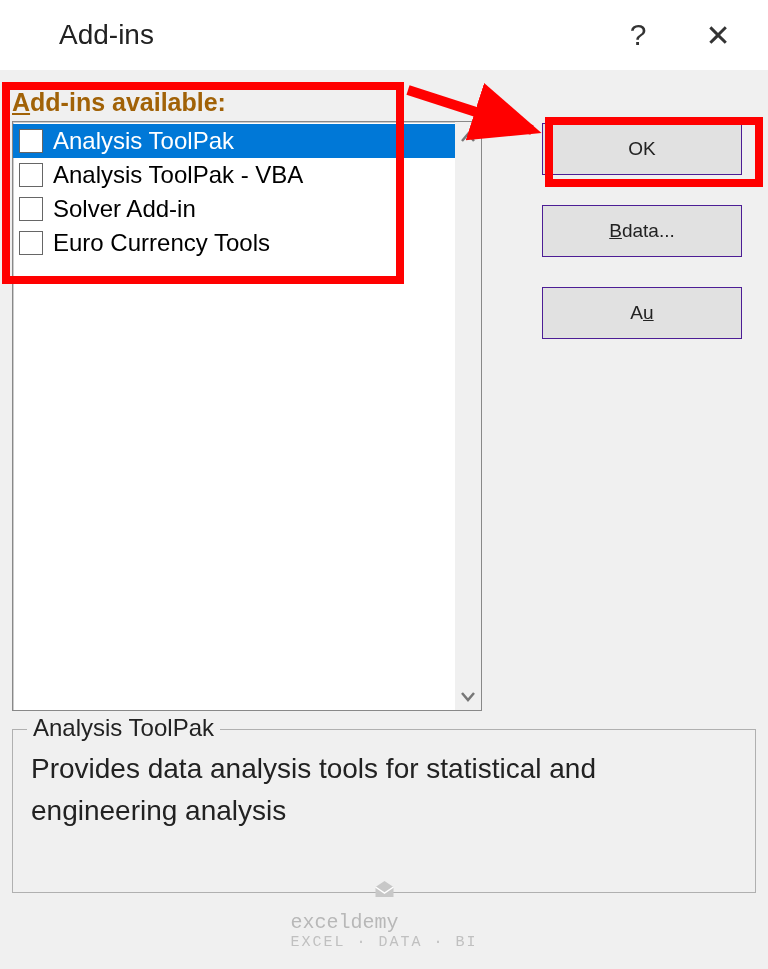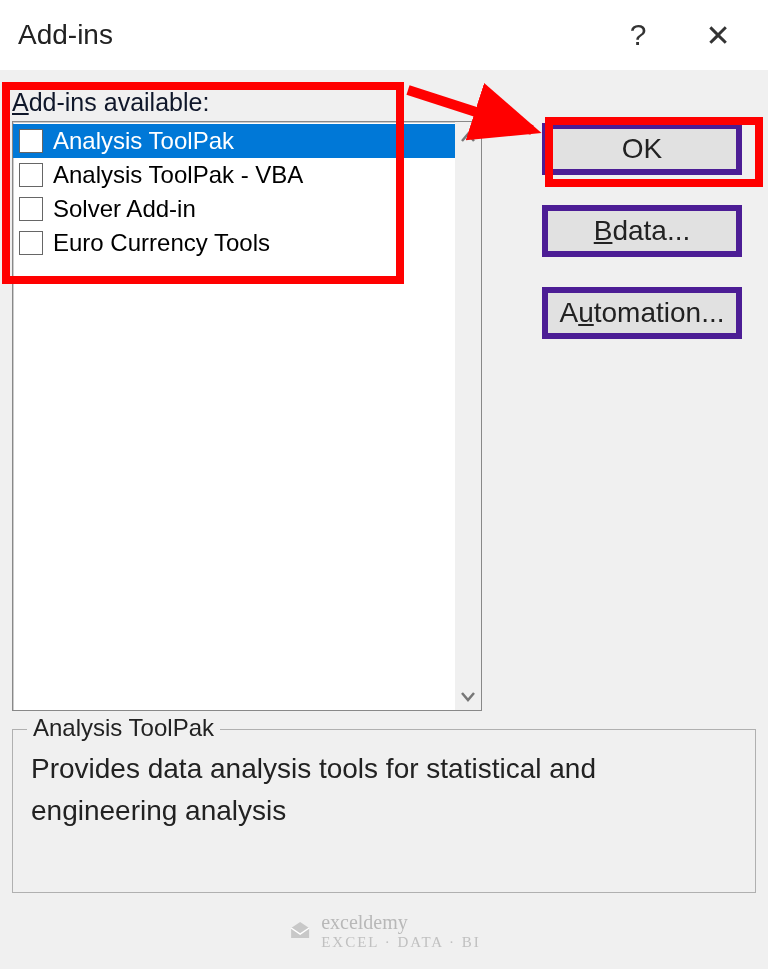--- a/index.html
+++ b/index.html
@@ -16,38 +16,40 @@
     display: flex;
     align-items: center;
     height: 70px;
     padding: 0 10px 0 18px;
     background: #fff;
   }
   .title {
     font-size: 28px;
     color: #222;
     flex: 1;
+    margin-left: 41px;
   }
   .titlebar-btn {
     width: 80px;
     height: 100%;
     display: flex;
     align-items: center;
     justify-content: center;
     font-size: 30px;
     color: #333;
   }
   .dialog-body {
     position: relative;
     padding: 18px 12px 10px 12px;
   }
   .section-label {
     font-size: 25px;
-    color: #0f172a;
+    color: #a16207;
     margin: 0 0 4px 0;
+    font-weight: bold;
   }
   .section-label u { text-decoration: underline; }
   .main-row {
     display: flex;
     gap: 60px;
     align-items: flex-start;
   }
   .listbox-wrapper {
     position: relative;
     width: 470px;
@@ -102,22 +104,22 @@
   .buttons-col {
     display: flex;
     flex-direction: column;
     gap: 30px;
     width: 200px;
     margin-top: 2px;
   }
   .dlg-btn {
     height: 52px;
     background: #e1e1e1;
-    border: 6px solid #4c1d95;
-    font-size: 28px;
+    border: 1px solid #4c1d95;
+    font-size: 19px;
     color: #222;
     display: flex;
     align-items: center;
     justify-content: center;
     font-family: inherit;
   }
   .dlg-btn u { text-decoration: underline; }
 
   .fieldset {
     margin-top: 18px;
@@ -173,21 +175,22 @@
   .watermark {
     position: absolute;
     bottom: 18px;
     left: 50%;
     transform: translateX(-50%);
     display: flex;
     align-items: center;
     gap: 8px;
     color: #b8b8b8;
     font-size: 20px;
-    font-family: Liberation Serif, serif;
+    font-family: Liberation Mono, monospace;
+    flex-direction: column;
   }
   .watermark-sub {
     font-size: 15px;
     letter-spacing: 2px;
     color: #c0c0c0;
     display: block;
   }
 </style>
 </head>
 <body>
@@ -247,21 +250,20 @@
     <div class="buttons-col">
       <button class="dlg-btn">OK</button>
       <button class="dlg-btn">
         <span></span>
           <u>B</u>
           <span>data...</span>
       </button>
       <button class="dlg-btn">
         <span>A</span>
           <u>u</u>
-          <span>tomation...</span>
       </button>
     </div>
   </div>
 
   <div class="fieldset">
     <span class="legend">Analysis ToolPak</span>
     <div class="description">Provides data analysis tools for statistical and engineering analysis</div>
   </div>
 
 </div>

